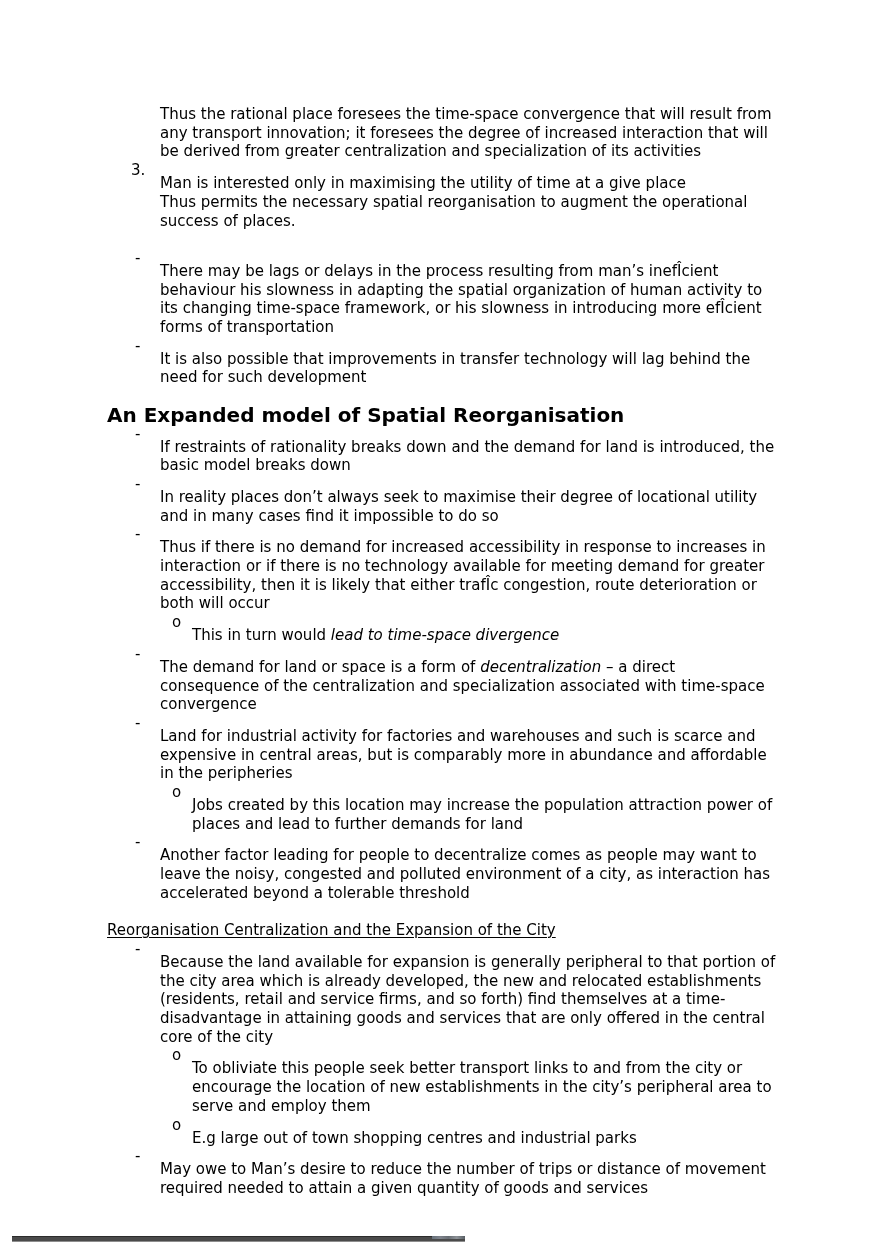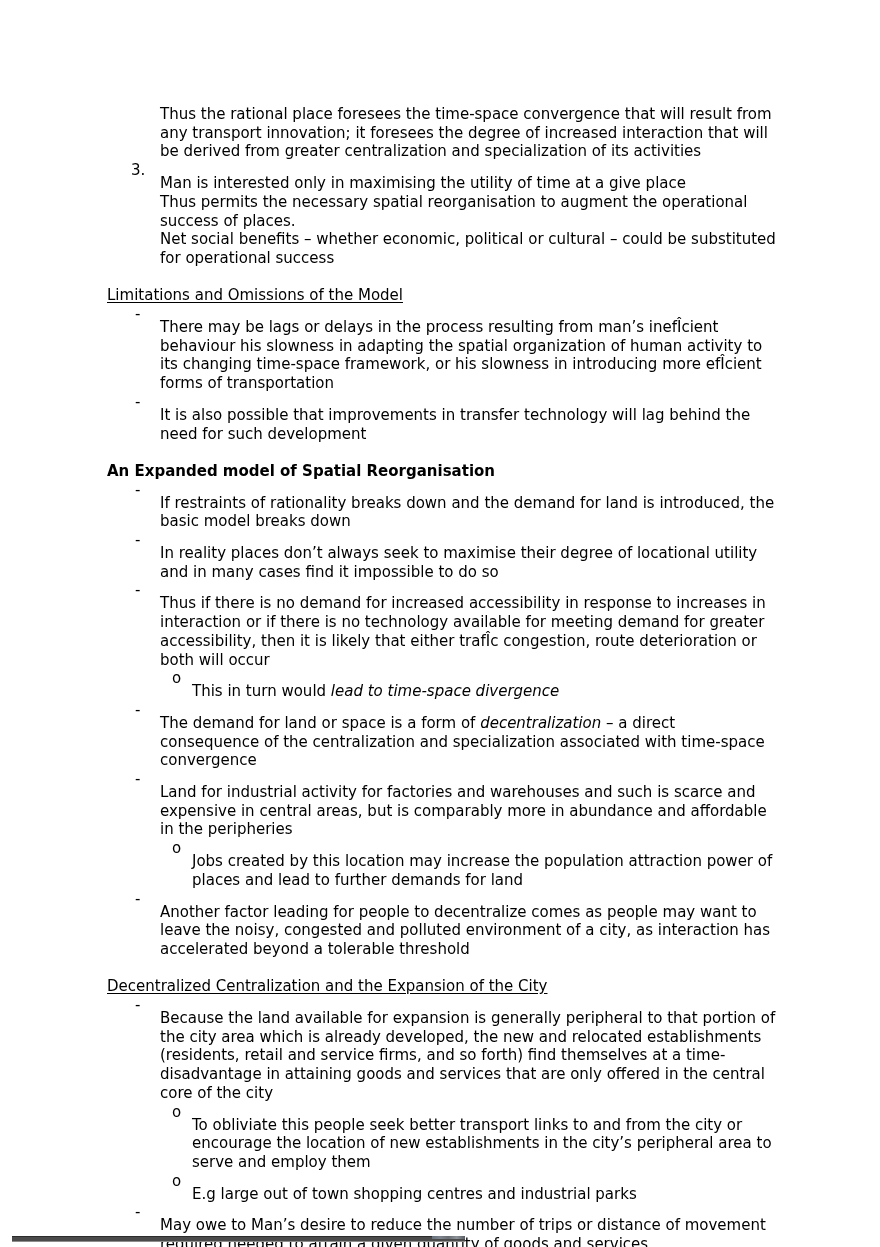--- a/index.html
+++ b/index.html
@@ -46,21 +46,21 @@
     padding: 0;
     font-size: 15px;
     line-height: 18.7px;
     font-weight: normal;
     text-decoration: underline;
     text-underline-offset: 2px;
   }
   .heading-bold {
     margin: 0;
     padding: 0;
-    font-size: 15px;
+    font-size: 20px;
     line-height: 18.7px;
     font-weight: bold;
     text-decoration: none;
   }
 
   
   .row {
     display: flex;
     align-items: flex-start;
   }
@@ -130,23 +130,21 @@
 
 <div id="page">
 
   <div id="doc-body">
       <div class="para cont">Thus the rational place foresees the time-space convergence that will result from any transport innovation; it foresees the degree of increased interaction that will be derived from greater centralization and specialization of its activities</div>
       <div class="row lvl-num">
         <span class="marker">3.</span>
         <span class="row-text">Man is interested only in maximising the utility of time at a give place</span>
       </div>
       <div class="para cont">Thus permits the necessary spatial reorganisation to augment the operational success of places.</div>
-      <div class="para cont">Net social benefits – whether economic, political or cultural – could be substituted for operational success</div>
       <div class="spacer"></div>
-      <div class="heading-underline">Limitations and Omissions of the Model</div>
       <div class="row lvl-dash">
         <span class="marker">-</span>
         <span class="row-text">There may be lags or delays in the process resulting from man’s inefÎcient behaviour his slowness in adapting the spatial organization of human activity to its changing time-space framework, or his slowness in introducing more efÎcient forms of transportation</span>
       </div>
       <div class="row lvl-dash">
         <span class="marker">-</span>
         <span class="row-text">It is also possible that improvements in transfer technology will lag behind the need for such development</span>
       </div>
       <div class="spacer"></div>
       <div class="heading-bold">An Expanded model of Spatial Reorganisation</div>
@@ -176,21 +174,21 @@
       </div>
       <div class="row lvl-o">
         <span class="marker">o</span>
         <span class="row-text">Jobs created by this location may increase the population attraction power of  places and lead to further demands for land</span>
       </div>
       <div class="row lvl-dash">
         <span class="marker">-</span>
         <span class="row-text">Another factor leading for people to decentralize comes as people may want to leave the noisy, congested and polluted environment of a city, as interaction has accelerated beyond a tolerable threshold</span>
       </div>
       <div class="spacer"></div>
-      <div class="heading-underline">Decentralized Centralization and the Expansion of the City</div>
+      <div class="heading-underline">Reorganisation Centralization and the Expansion of the City</div>
       <div class="row lvl-dash">
         <span class="marker">-</span>
         <span class="row-text">Because the land available for expansion is generally peripheral to that portion of the city area which is already developed, the new and relocated establishments (residents, retail and service firms, and so forth) find themselves at a time-disadvantage in attaining goods and services that are only offered in the central core of the city</span>
       </div>
       <div class="row lvl-o">
         <span class="marker">o</span>
         <span class="row-text">To obliviate this people seek better transport links to and from the city or encourage the location of new establishments in the city’s peripheral area to serve and employ them</span>
       </div>
       <div class="row lvl-o">
         <span class="marker">o</span>

